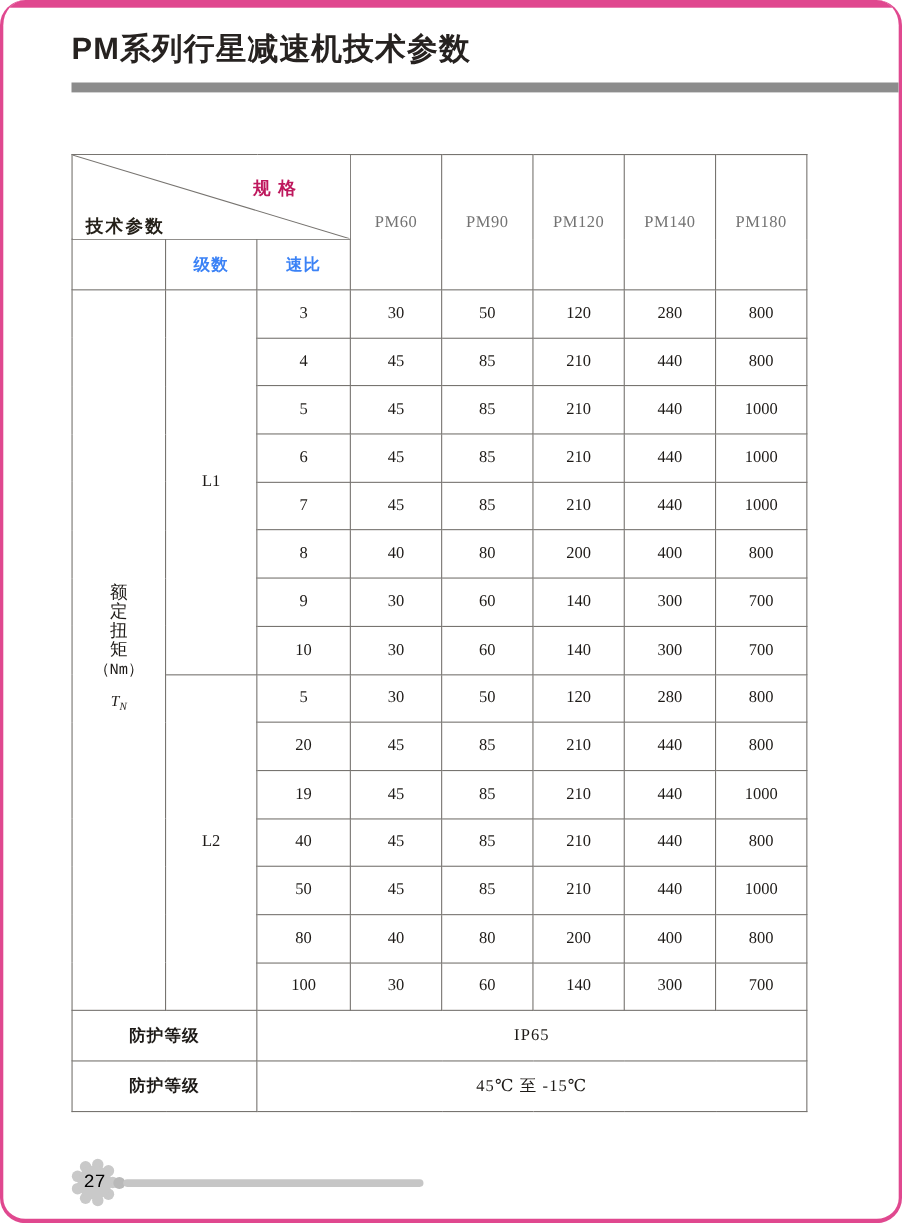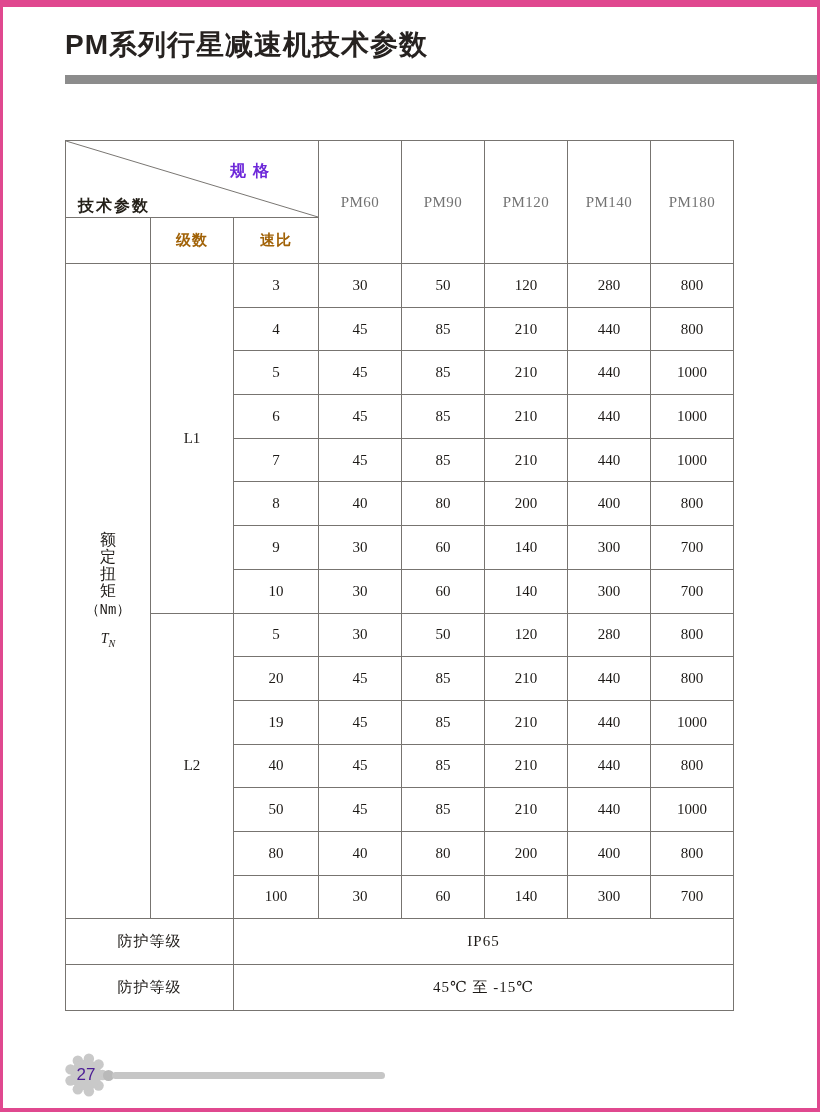--- a/index.html
+++ b/index.html
@@ -3,20 +3,21 @@
 <meta charset="utf-8">
 <style>
   html,body { margin:0; padding:0; background:#ffffff; }
   body { width:820px; height:1112px; font-family:"Liberation Sans", sans-serif; }
 
   .page {
     position:relative; width:820px; height:1112px; box-sizing:border-box;
     background:#ffffff;
     border-left:3px solid #e0488f; border-right:3px solid #e0488f; border-bottom:4px solid #e0488f;
     overflow:hidden;
+    border-radius:23px;
   }
   .top-bar { position:absolute; top:0; left:-3px; width:820px; height:7px; background:#e0488f; }
 
   .title {
     position:absolute; left:62px; top:26px; margin:0;
     font-size:28px; font-weight:bold; letter-spacing:1px; color:#262220;
   }
   .title-underline {
     position:absolute; left:62px; top:75px; width:752px; height:9px; background:#8c8c8c;
   }
@@ -33,49 +34,49 @@
   }
   tr.hrow1 { height:77px; }
   tr.hrow2 { height:46px; }
   #torque-body tr { height:43.7px; }
   #extra-body tr { height:46px; }
 
   td.corner-cell { position:relative; }
   td.corner-cell svg.diag { position:absolute; left:0; top:0; width:100%; height:100%; display:block; }
   .corner-top {
     position:absolute; right:42px; top:20px;
-    font-family:"Liberation Sans",sans-serif; font-weight:bold; font-size:16px; letter-spacing:7px; color:#6d28d9;
+    font-family:"Liberation Sans",sans-serif; font-weight:bold; font-size:16px; letter-spacing:7px; color:#be185d;
   }
   .corner-bottom {
     position:absolute; left:12px; bottom:0;
     font-family:"Liberation Sans",sans-serif; font-weight:bold; font-size:16px; letter-spacing:2px; color:#242019;
   }
   td.model-cell { font-family:"Liberation Sans",sans-serif; font-size:16px; letter-spacing:0.5px; color:#737373; }
-  td.sub-h { font-family:"Liberation Sans",sans-serif; font-weight:bold; font-size:16px; letter-spacing:1px; color:#a16207; }
+  td.sub-h { font-family:"Liberation Sans",sans-serif; font-weight:bold; font-size:16px; letter-spacing:1px; color:#3b82f6; }
 
   td.shaded { background:#d6d2cd; }
   td.stage-cell { background:#d6d2cd; font-size:15px; }
 
   td.torque-cell { background:#ffffff; }
   .torque-label { display:flex; flex-direction:column; align-items:center; justify-content:center; }
   .torque-label .v-chars div { font-size:16px; line-height:17px; }
   .torque-label .t-unit { font-size:14px; line-height:18px; margin-top:2px;font-family:Liberation Mono, monospace; }
   .torque-label .t-sym { font-size:14px; line-height:16px; margin-top:12px; }
   .torque-label .t-sym i { font-family:"Liberation Serif",serif; }
   .torque-label .t-sym sub { font-size:10px; font-style:italic; }
 
-  td.extra-label { font-family:"Liberation Sans",sans-serif; font-weight:normal; font-size:15px; letter-spacing:1px; }
+  td.extra-label { font-family:"Liberation Sans",sans-serif; font-weight:bold; font-size:15px; letter-spacing:1px; }
   td.extra-value { font-size:15px; letter-spacing:1px; }
 
   .gear-badge { position:absolute; left:60px; top:1052px; width:46px; height:46px; }
   .gear-badge svg { position:absolute; left:0; top:0; }
   .gear-number {
     position:absolute; left:0; top:0; width:46px; height:46px;
     display:flex; align-items:center; justify-content:center;
-    font-size:17px; color:#4c1d95;
+    font-size:17px; color:#000000;font-family:Liberation Mono, monospace;
   }
   .connector-dot { position:absolute; left:100px; top:1070px; width:11px; height:11px; border-radius:50%; background:#b9b9b9; }
   .footer-line { position:absolute; left:109px; top:1072px; width:273px; height:7px; border-radius:4px; background:#c6c6c6; }
 </style>
 </head>
 <body>
 
 <div class="page">
   <div class="top-bar"></div>
 

